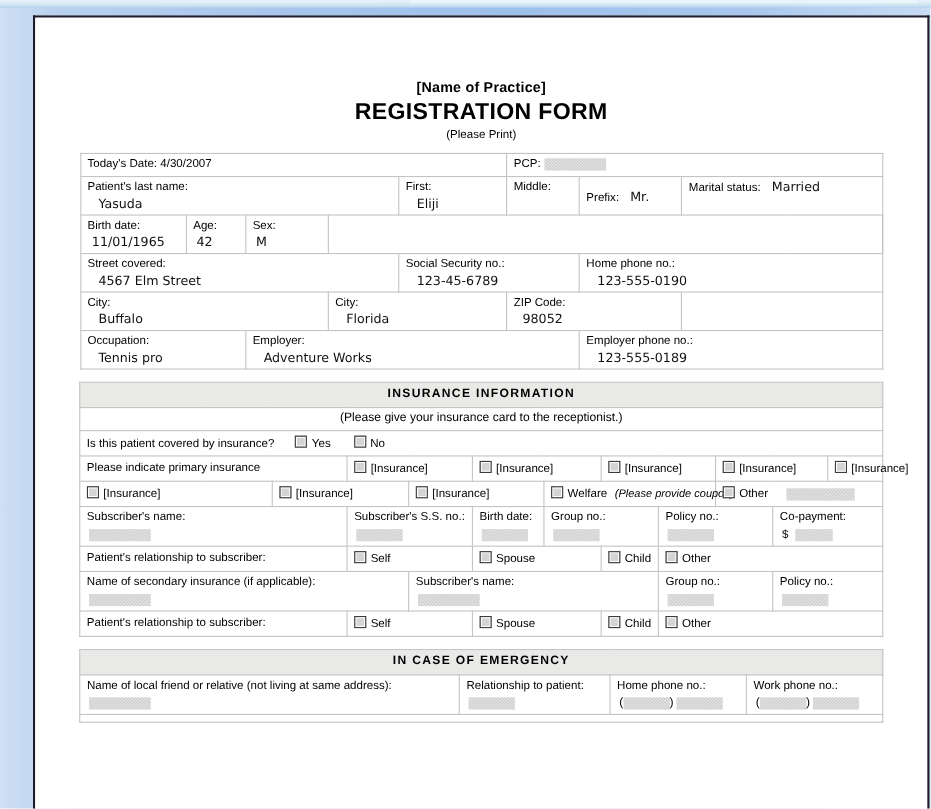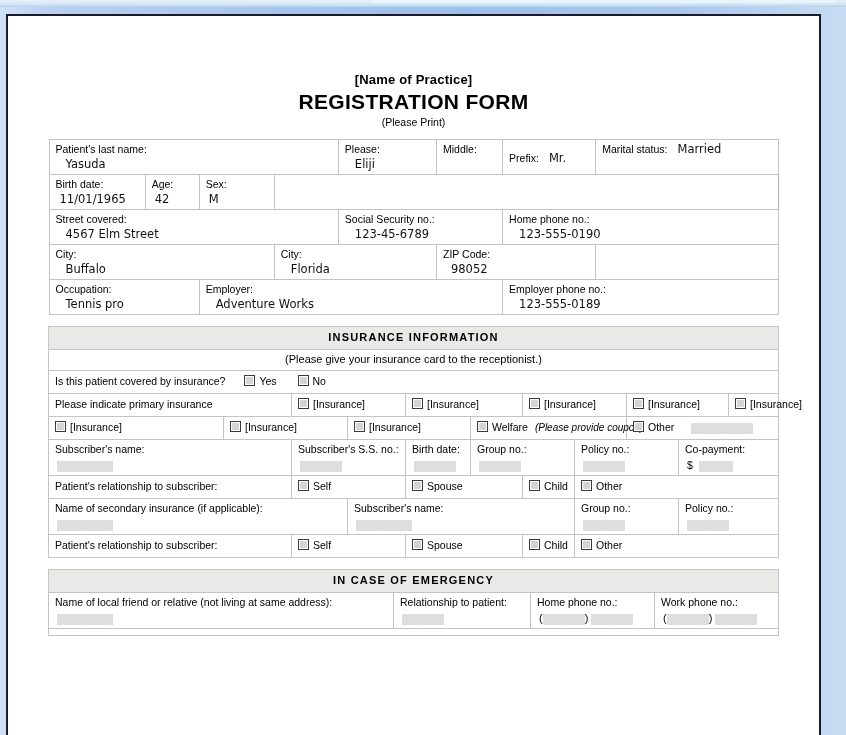--- a/index.html
+++ b/index.html
@@ -39,21 +39,21 @@
   #frame-topline2 {
     position: absolute;
     left: 373px; top: 0px;
     width: 462px; height: 3px;
     background: #e9f4fb;
   }
 
   
   #page {
     position: absolute;
-    left: 6px;
+    left: 30px;
     top: 14px;
     width: 815px;
     height: 721px;
     background: #fdfdfd;
     border: 2px solid #1b1b2b;
     border-bottom: none;
     box-sizing: border-box;
     overflow: hidden;
   }
   #page-inner {
@@ -201,27 +201,36 @@
             <col style="width:54px">
             <col style="width:75px">
         <col style="width:64px">
             <col style="width:98px">
             <col style="width:66px">
         <col style="width:93px">
             <col style="width:94px">
             <col style="width:88px">
       </colgroup>
       <tbody>
+            <tr>
+        <td colspan="5">
+          <span class="lbl">Today's Date: 4/30/2007</span>
+        </td>
+        <td colspan="4">
+          <span class="lbl">PCP:</span>
+          <span class="ph ph-lg"></span>
+        </td>
+      </tr>
       <tr>
         <td colspan="4" class="cell-tall">
           <span class="lbl">Patient's last name:</span>
           <span class="val">Yasuda</span>
         </td>
         <td class="cell-tall" style="border-left:none;">
-          <span class="lbl">Please:</span>
+          <span class="lbl">First:</span>
           <span class="val">Eliji</span>
         </td>
         <td class="cell-tall" style="border-left:none;">
           <span class="lbl">Middle:</span>
           <span class="val"></span>
         </td>
         <td class="cell-tall center-mid">
           <div style="margin-top:9px;">
             <span class="lbl">Prefix:</span>
             <span class="val-inline">Mr.</span>

